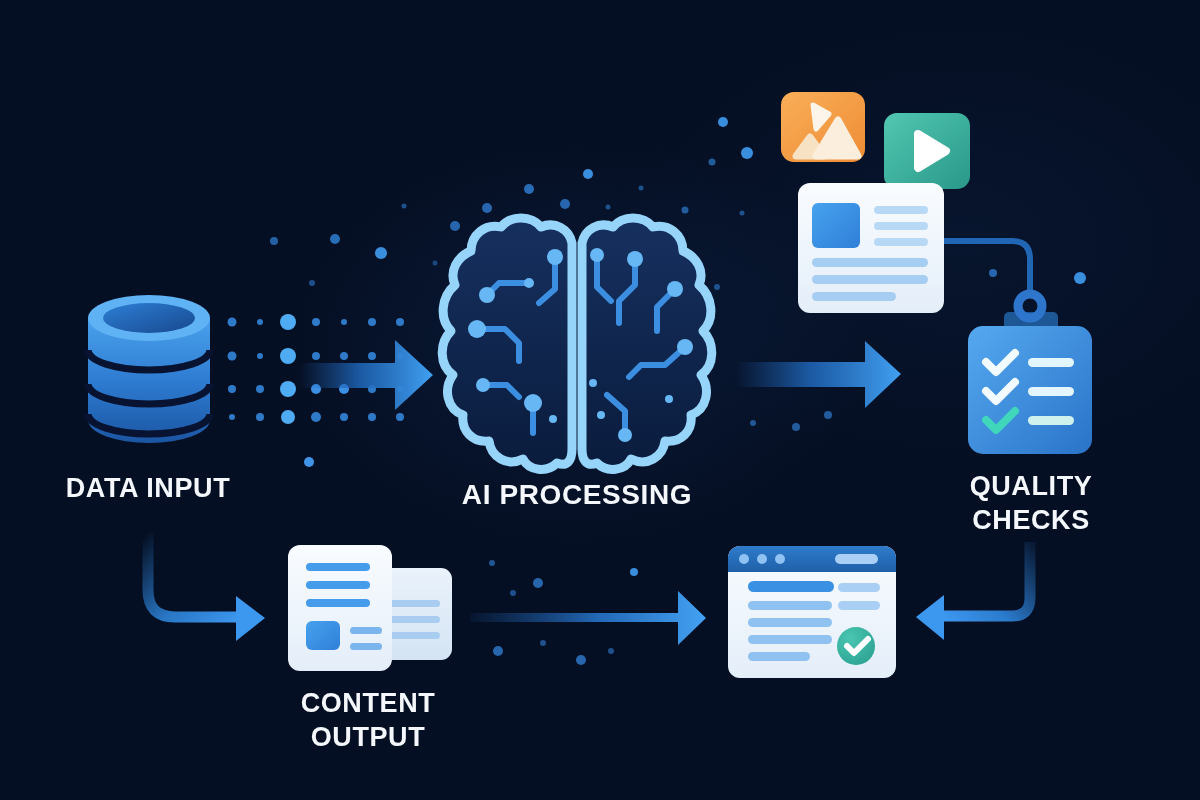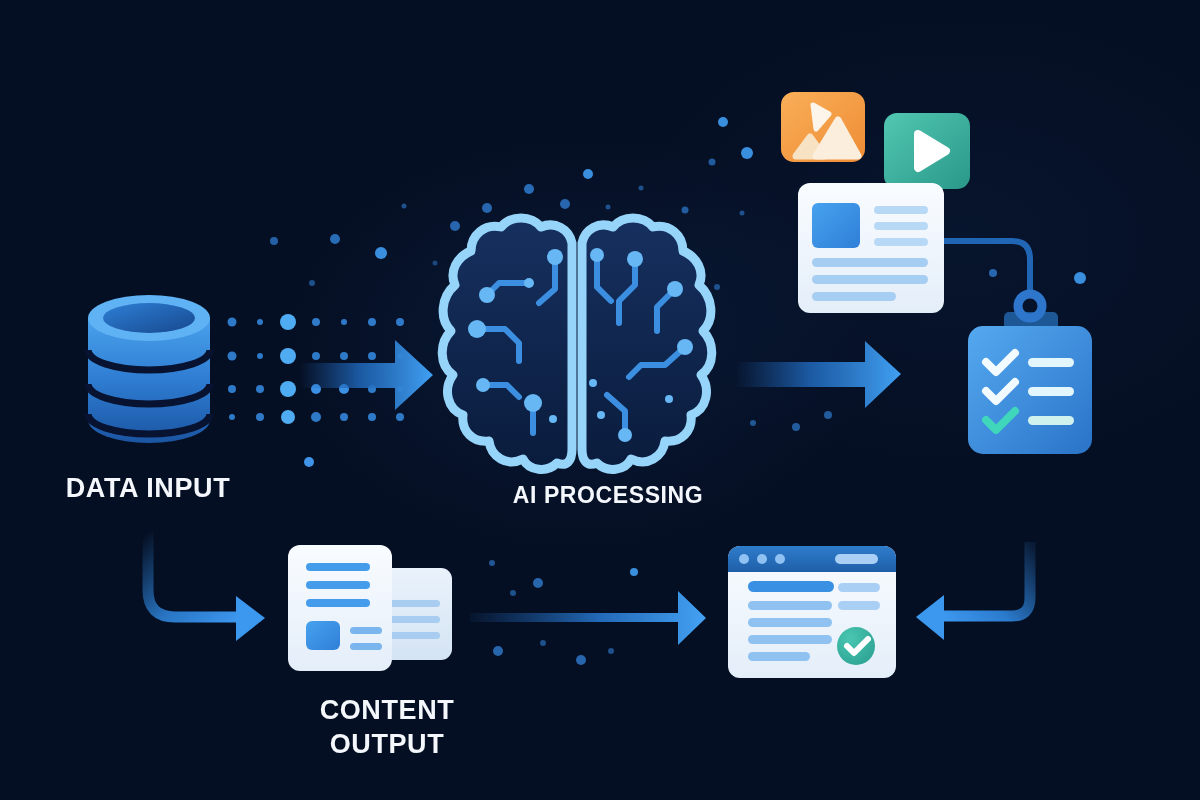--- a/index.html
+++ b/index.html
@@ -11,21 +11,21 @@
       #050f23;
     font-family:"Liberation Sans", sans-serif;
   }
   svg{position:absolute;left:0;top:0;}
   .label{
     position:absolute;transform:translateX(-50%);
     color:#f4f7fb;font-weight:700;font-size:27px;letter-spacing:.6px;
     text-align:center;line-height:34px;white-space:nowrap;
   }
   .label.wrap{white-space:normal;}
-  #lbl-ai{font-size:23px;margin-left:31px;}
+  #lbl-ai{font-size:28px;}
 </style>
 </head>
 <body>
 
 <div id="stage">
 
 <svg width="1200" height="800" viewBox="0 0 1200 800">
   <defs>
     <linearGradient id="g-arrow1" gradientUnits="userSpaceOnUse" x1="300" y1="375" x2="433" y2="375">
       <stop offset="0" stop-color="#1f5faf" stop-opacity="0"></stop>
@@ -303,17 +303,18 @@
     <rect x="838" y="601" width="42" height="9" rx="4.5" fill="#a9d0f4"></rect>
     <circle cx="856" cy="646" r="19" fill="url(#g-tealcheck)"></circle>
     <path d="M847,646 l7,7 l14,-14" fill="none" stroke="#ffffff" stroke-width="6" stroke-linecap="round" stroke-linejoin="round"></path>
   </g>
 </svg>
 
 <div class="label" id="lbl-data" style="left:148px;top:471px;">DATA INPUT</div>
 
 <div class="label" id="lbl-ai" style="left:577px;top:478px;">AI PROCESSING</div>
 
-
-<div class="label wrap" style="left:387px;top:686px;width:210px;margin-top:7px;">CONTENT OUTPUT</div>
+<div class="label wrap" style="left:1031px;top:469px;width:190px;">QUALITY CHECKS</div>
+
+<div class="label wrap" style="left:368px;top:686px;width:210px;">CONTENT OUTPUT</div>
 
 
 </div>
 
 </body></html>

